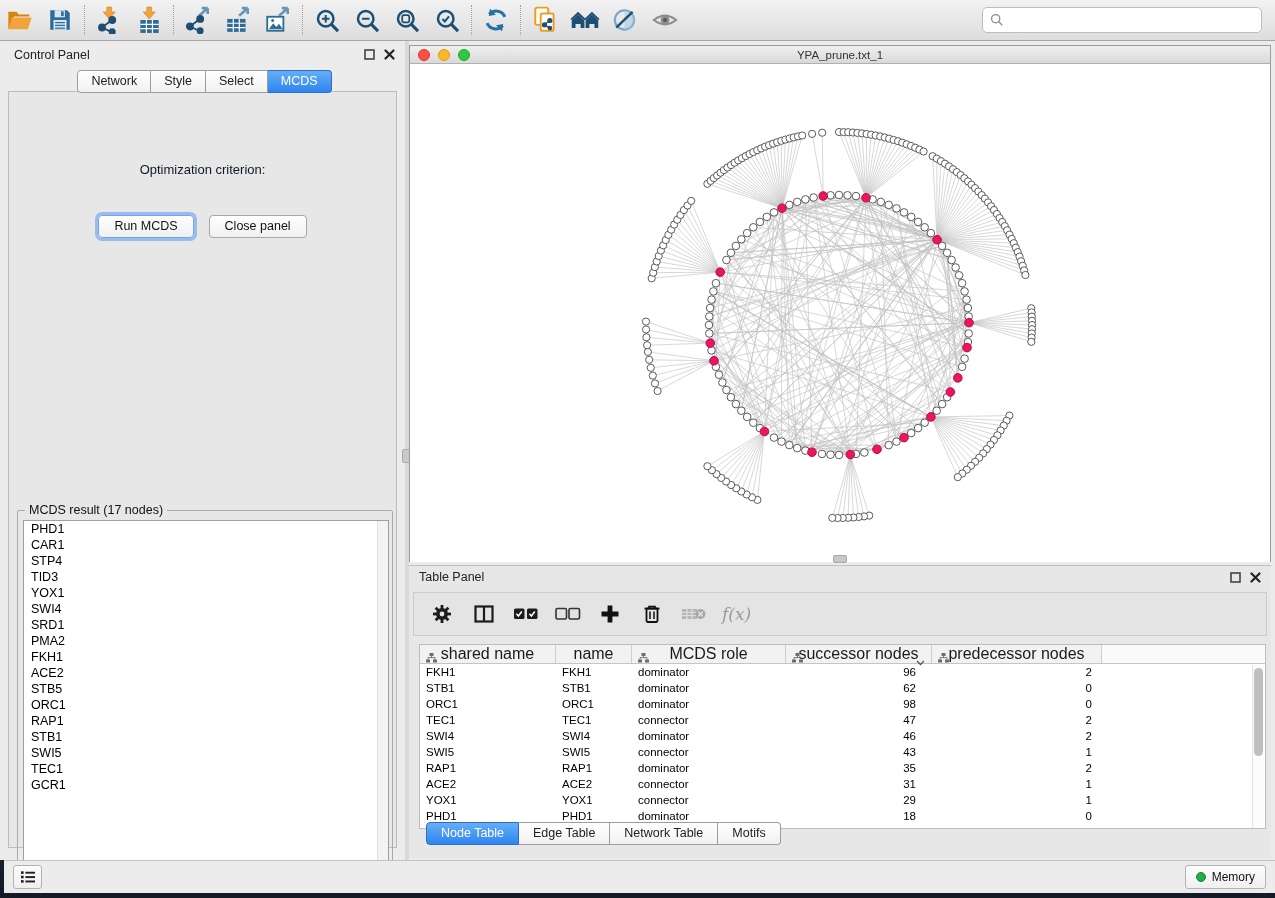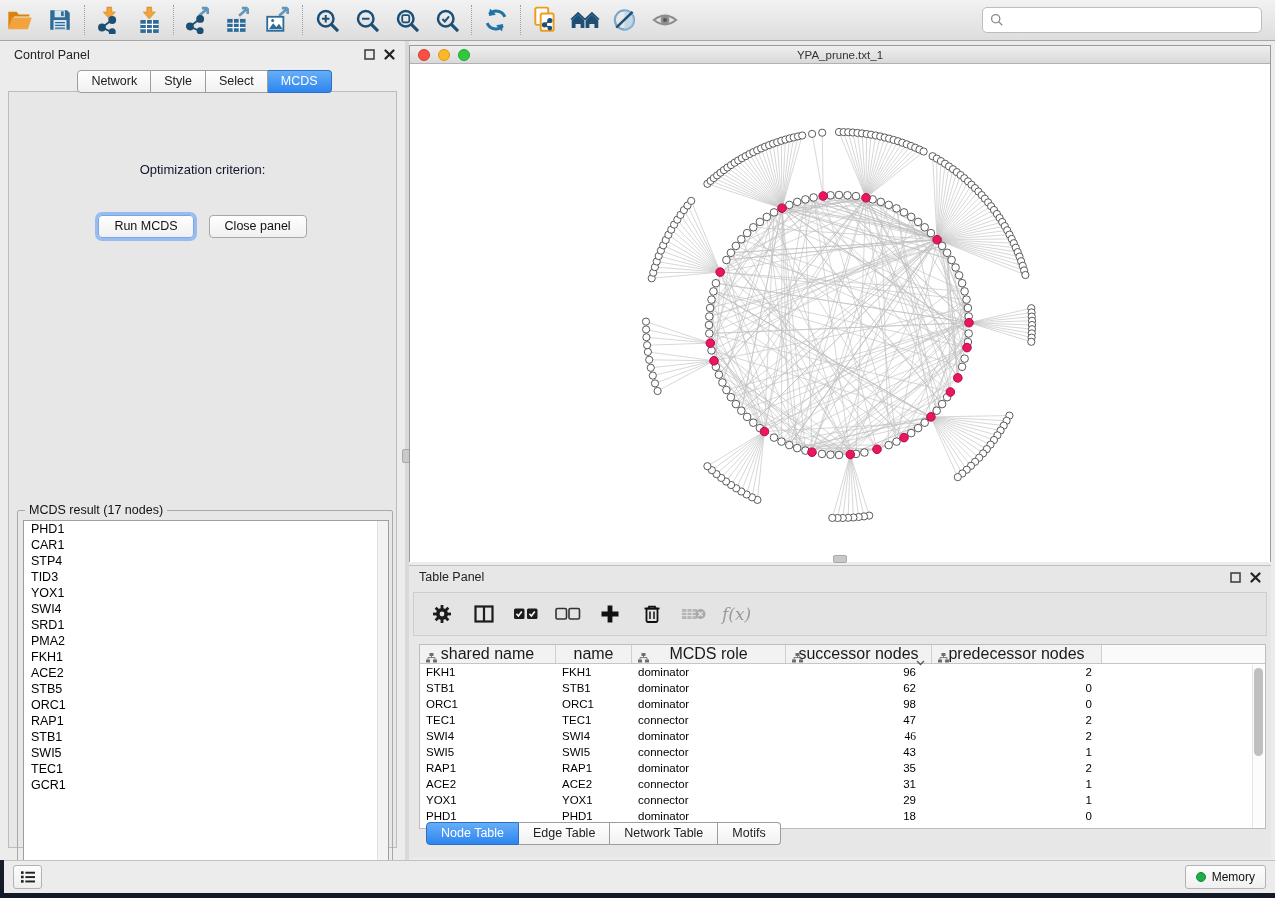--- a/index.html
+++ b/index.html
@@ -1121,21 +1121,21 @@
             <div class="td" style="width: 136px; padding-left: 6px; padding-right: 0px;">TEC1</div>
             <div class="td" style="width: 76px; padding-left: 6px; padding-right: 0px;">TEC1</div>
             <div class="td" style="width: 154px; padding-left: 6px; padding-right: 0px;">connector</div>
             <div class="td num" style="width: 146px; padding-left: 0px; padding-right: 16px;">47</div>
             <div class="td num" style="width: 170px; padding-left: 0px; padding-right: 10px;">2</div>
           </div>
           <div class="tr">
             <div class="td" style="width: 136px; padding-left: 6px; padding-right: 0px;">SWI4</div>
             <div class="td" style="width: 76px; padding-left: 6px; padding-right: 0px;">SWI4</div>
             <div class="td" style="width: 154px; padding-left: 6px; padding-right: 0px;">dominator</div>
-            <div class="td num" style="width: 146px; padding-left: 0px; padding-right: 16px; font-family: Liberation Serif, serif;">46</div>
+            <div class="td num" style="width: 146px; padding-left: 0px; padding-right: 16px;">46</div>
             <div class="td num" style="width: 170px; padding-left: 0px; padding-right: 10px;">2</div>
           </div>
           <div class="tr">
             <div class="td" style="width: 136px; padding-left: 6px; padding-right: 0px;">SWI5</div>
             <div class="td" style="width: 76px; padding-left: 6px; padding-right: 0px;">SWI5</div>
             <div class="td" style="width: 154px; padding-left: 6px; padding-right: 0px;">connector</div>
             <div class="td num" style="width: 146px; padding-left: 0px; padding-right: 16px;">43</div>
             <div class="td num" style="width: 170px; padding-left: 0px; padding-right: 10px;">1</div>
           </div>
           <div class="tr">

